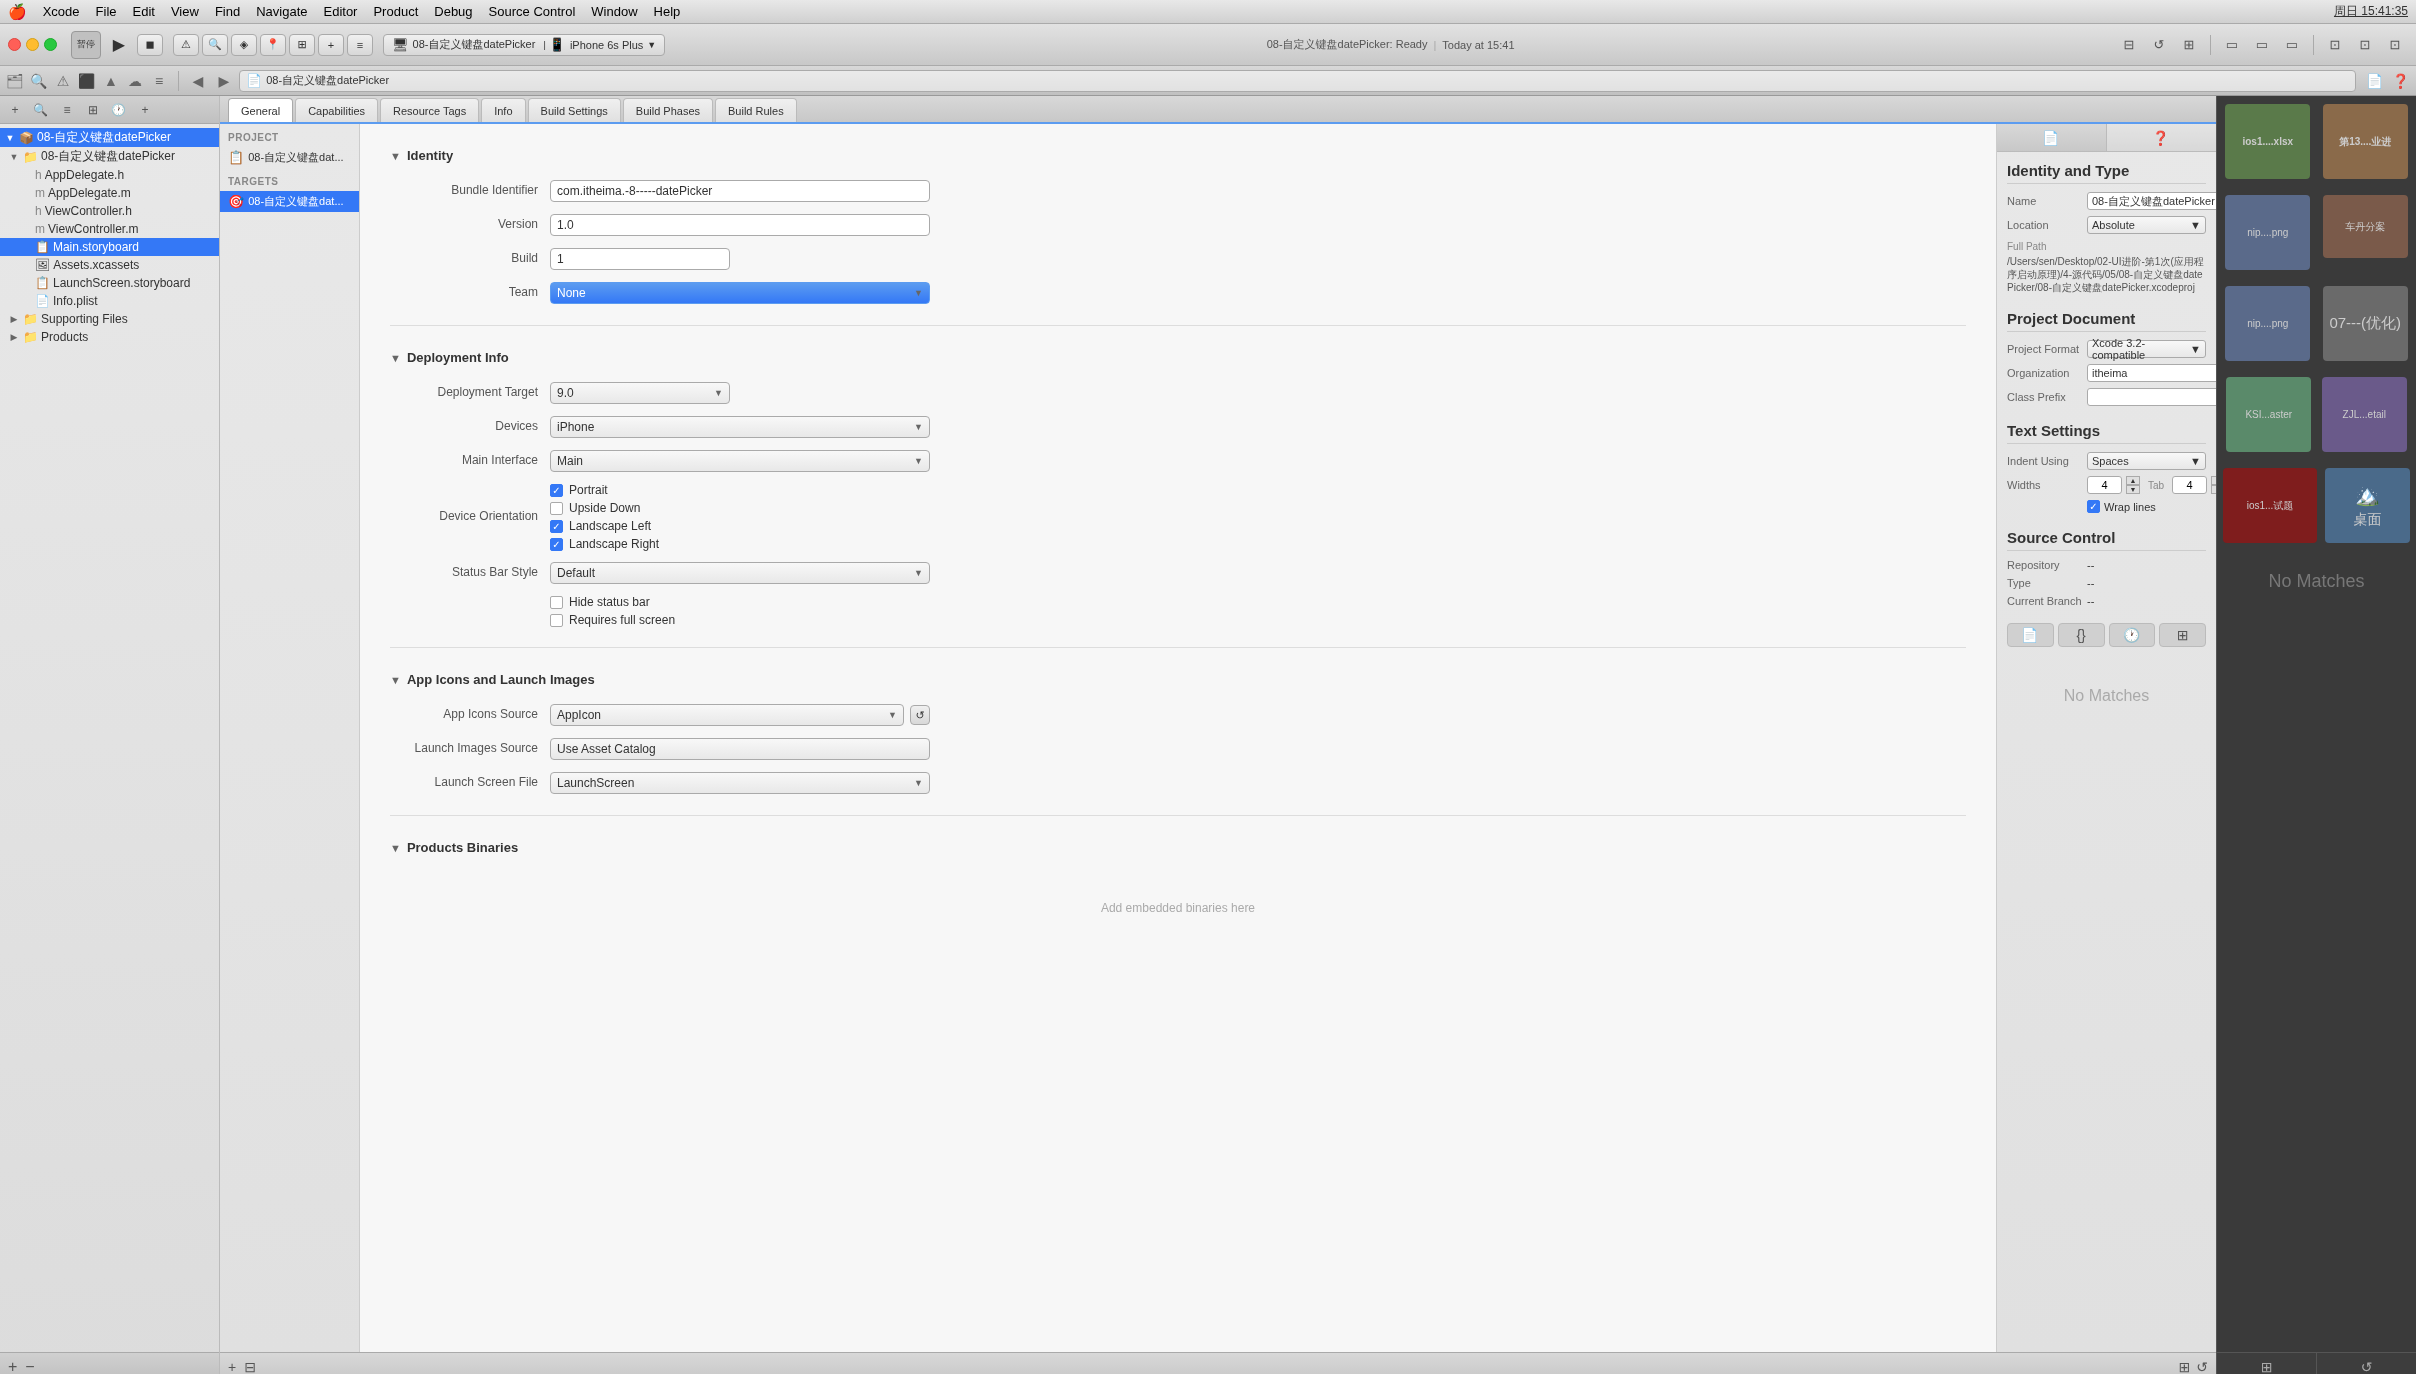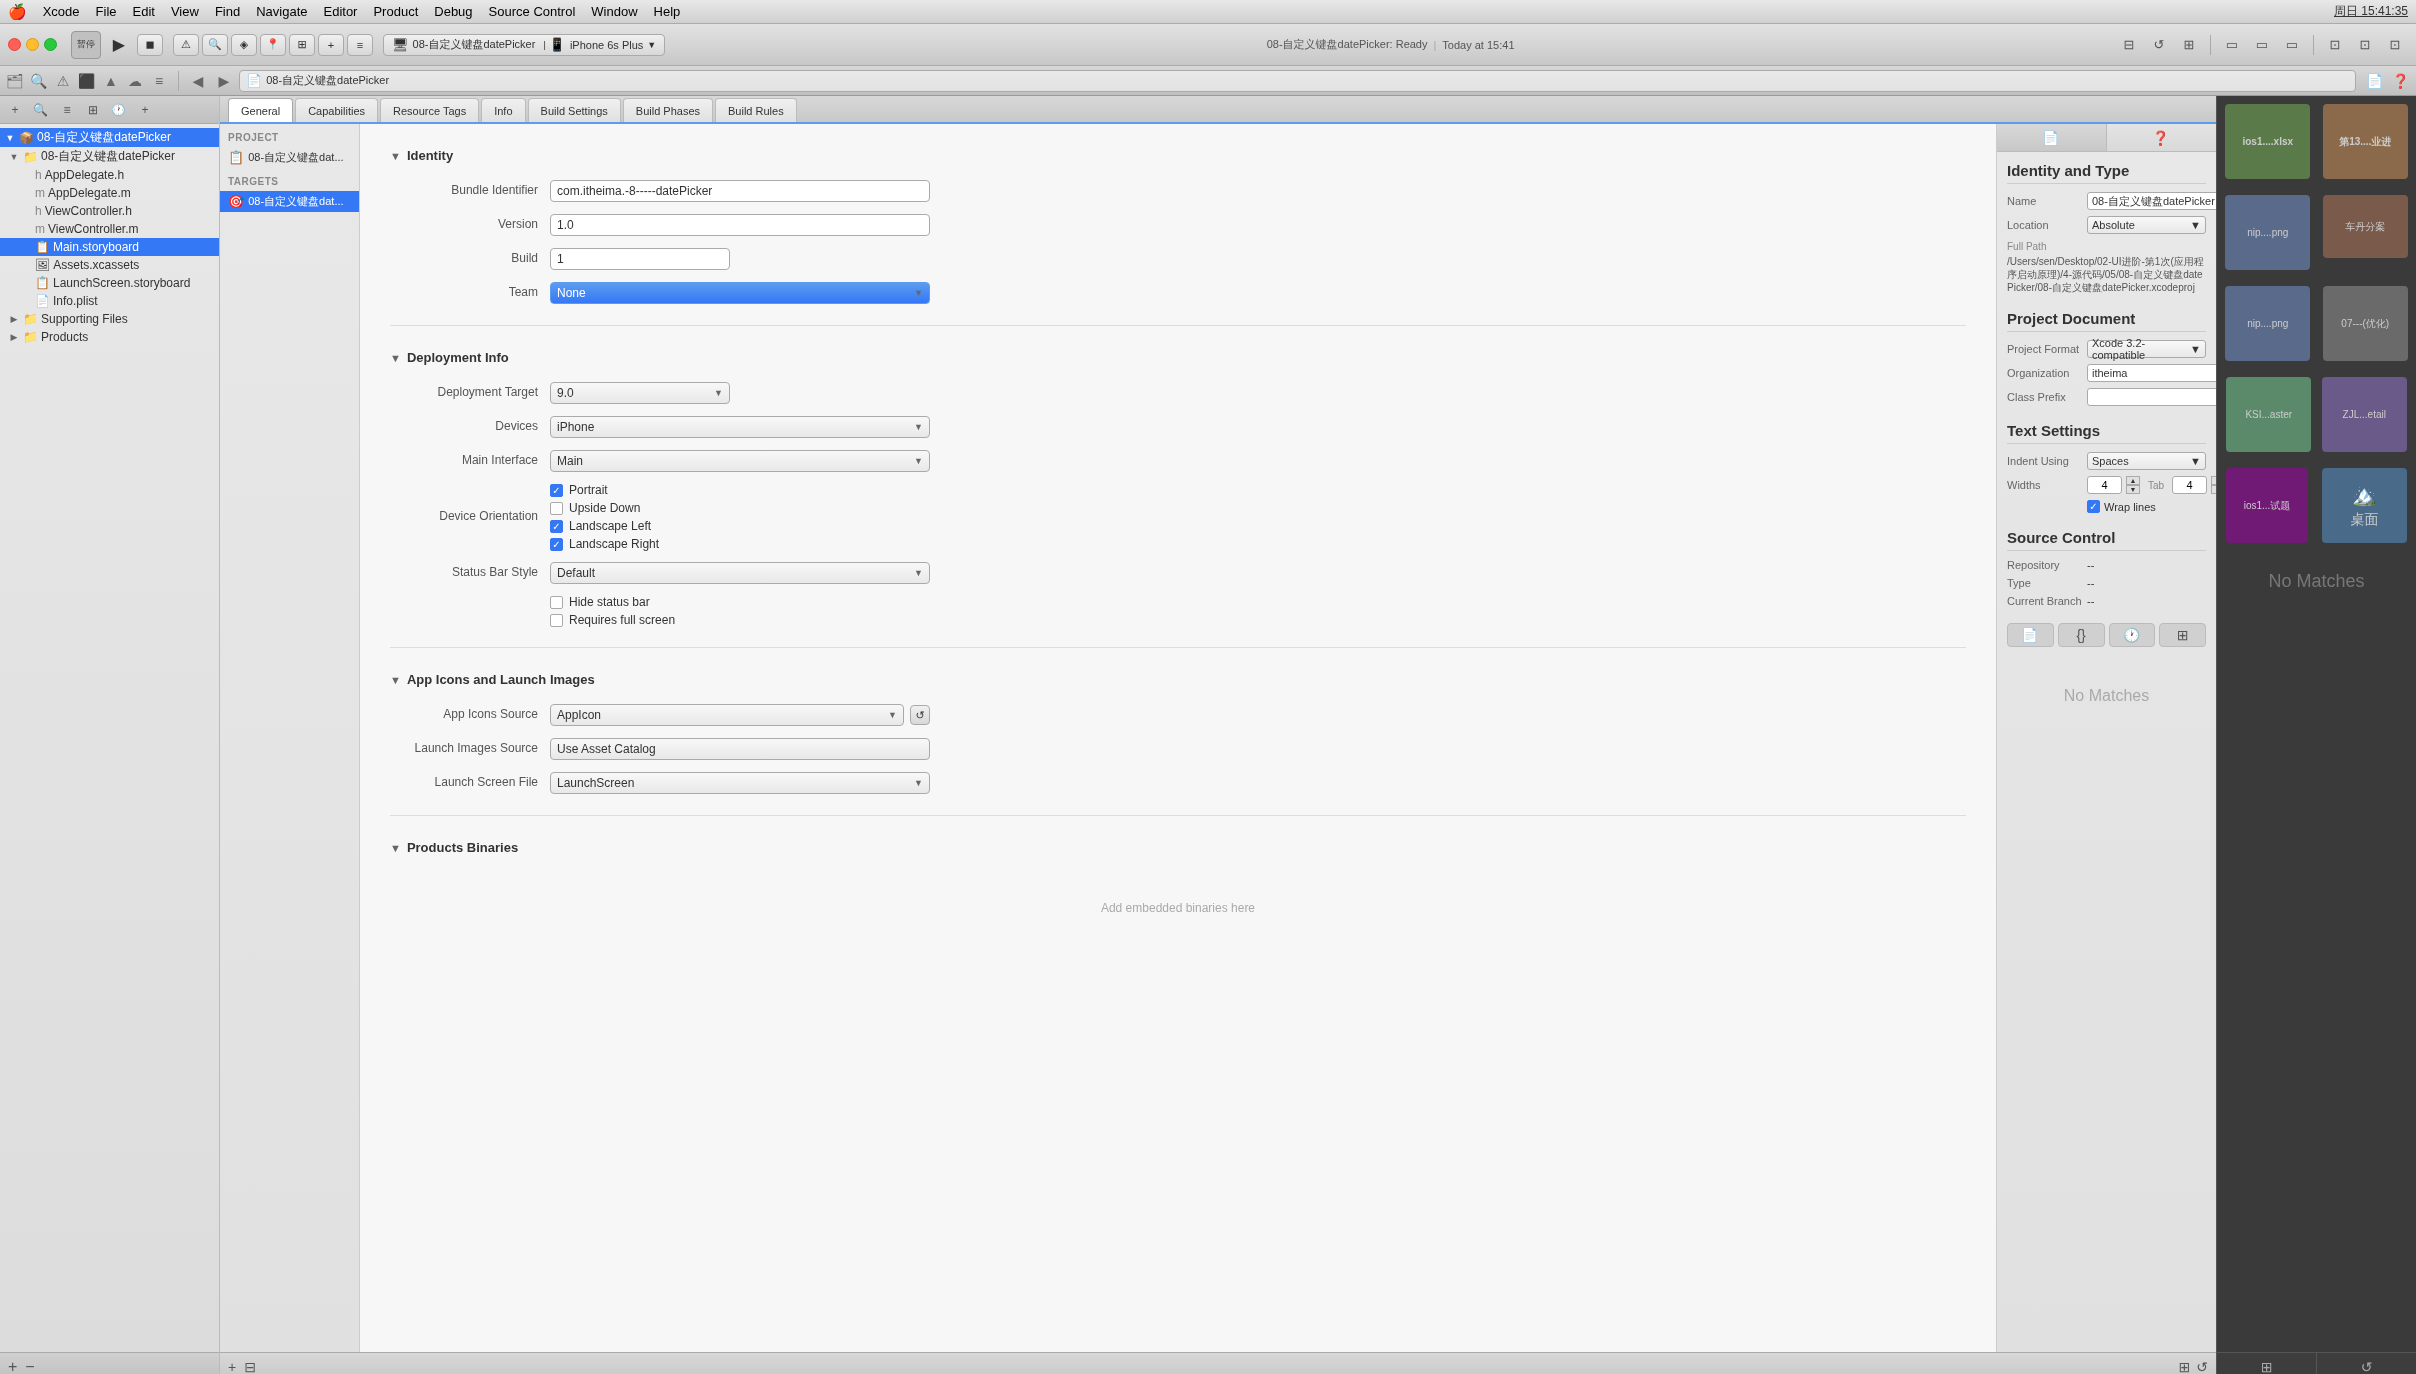--- a/index.html
+++ b/index.html
@@ -796,33 +796,33 @@
         </div>
         <div class="far-right-item" style="width:85px;height:63px;background:#7a5a4a;">
           <span style="font-size:10px;color:#ccc;">车丹分案</span>
         </div>
       </div>
       <div style="display:flex;gap:4px;padding:4px;justify-content:center;">
         <div class="far-right-item" style="width:85px;height:75px;background:#5a6a8a;">
           <span style="font-size:10px;color:#ccc;">nip....png</span>
         </div>
         <div class="far-right-item" style="width:85px;height:75px;background:#6a6a6a;">
-          <span style="font-size:10px;color:#ccc;">07---(优化)</span>
+          <span style="font-size:15px;color:#ccc;">07---(优化)</span>
         </div>
       </div>
       <div style="display:flex;padding:4px;justify-content:center;">
         <div class="far-right-item" style="width:85px;height:75px;background:#5a8a6a;">
           <span style="font-size:10px;color:#ccc;">KSI...aster</span>
         </div>
         <div class="far-right-item" style="width:85px;height:75px;background:#6a5a8a;">
           <span style="font-size:10px;color:#ccc;">ZJL...etail</span>
         </div>
       </div>
       <div style="display:flex;gap:4px;padding:4px;justify-content:center;">
-        <div class="far-right-item" style="width:82px;height:75px;background:#701a75;">
+        <div class="far-right-item" style="width:94px;height:75px;background:#7f1d1d;">
           <span style="font-size:10px;color:#ccc;">ios1...试题</span>
         </div>
         <div class="far-right-item" style="width:85px;height:75px;background:#4a6a8a;display:flex;flex-direction:column;align-items:center;justify-content:center;">
           <span style="font-size:20px;">🏔️</span>
           <span style="font-size:14px;color:#ccc;margin-top:4px;">桌面</span>
         </div>
       </div>
 
       <div class="far-right-no-matches">
         <span>No Matches</span>

